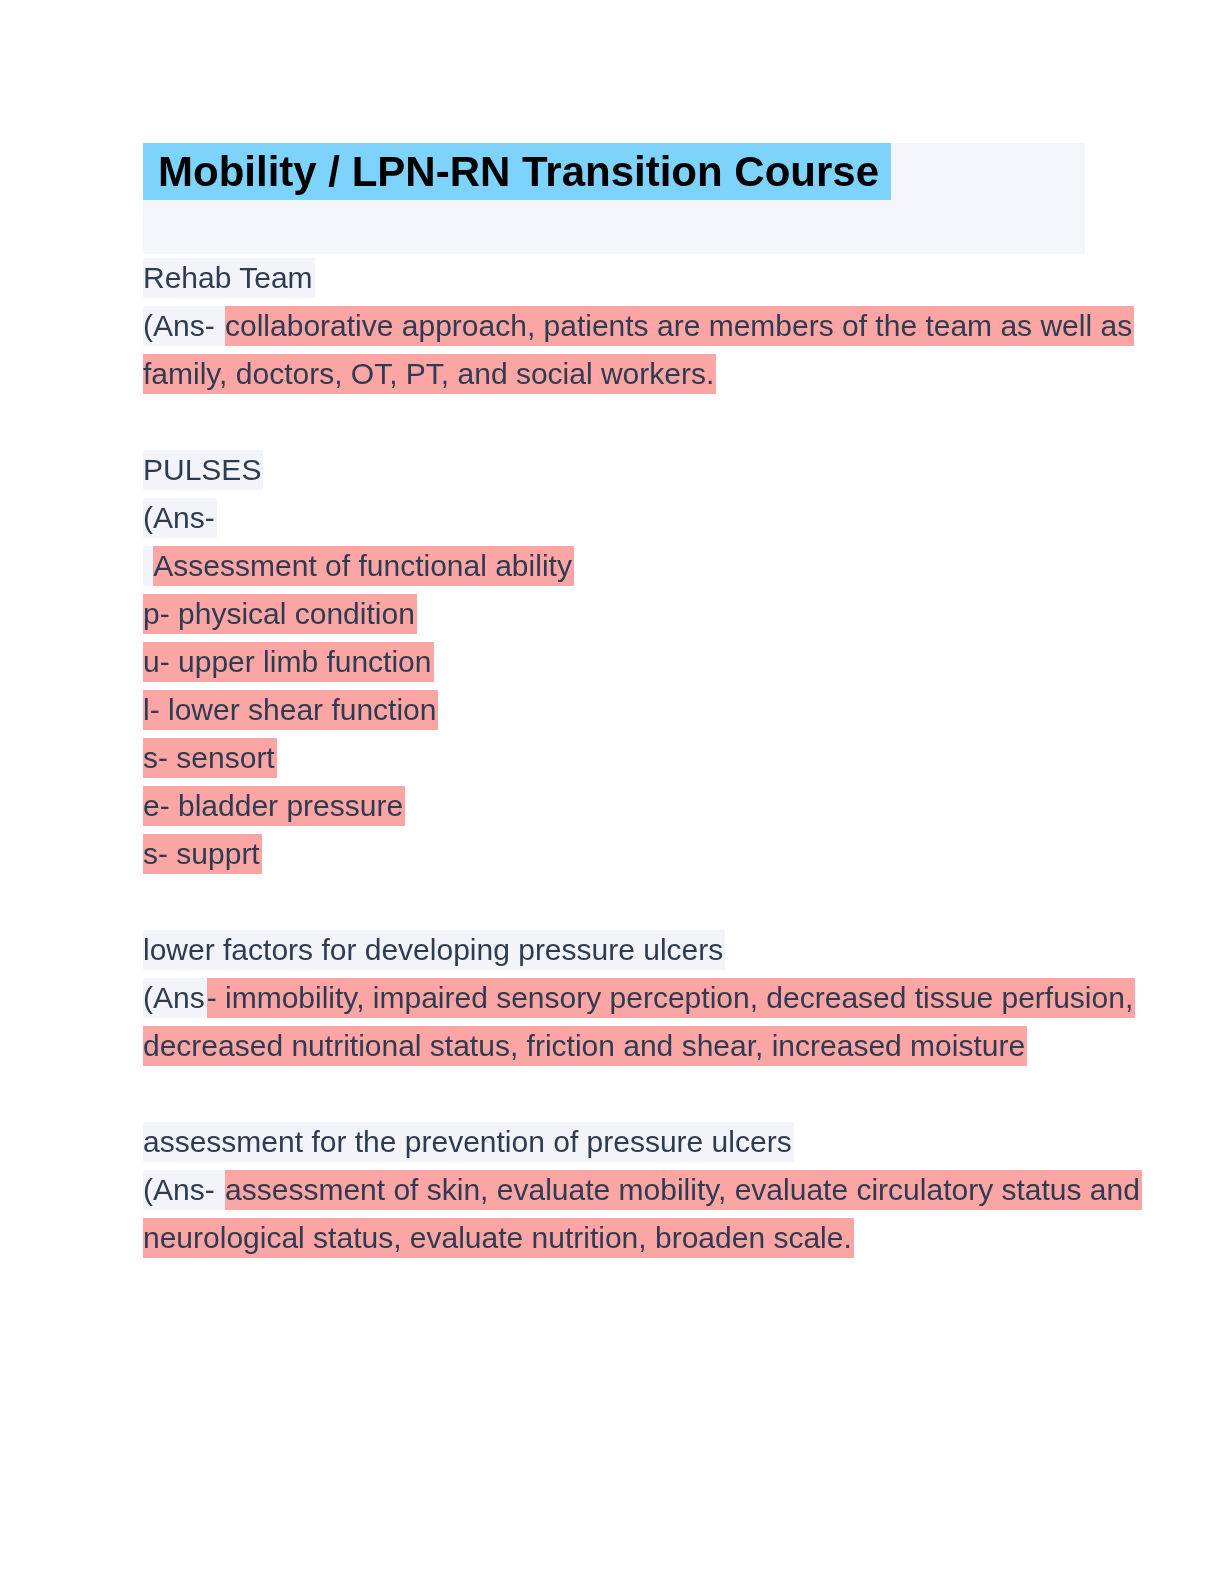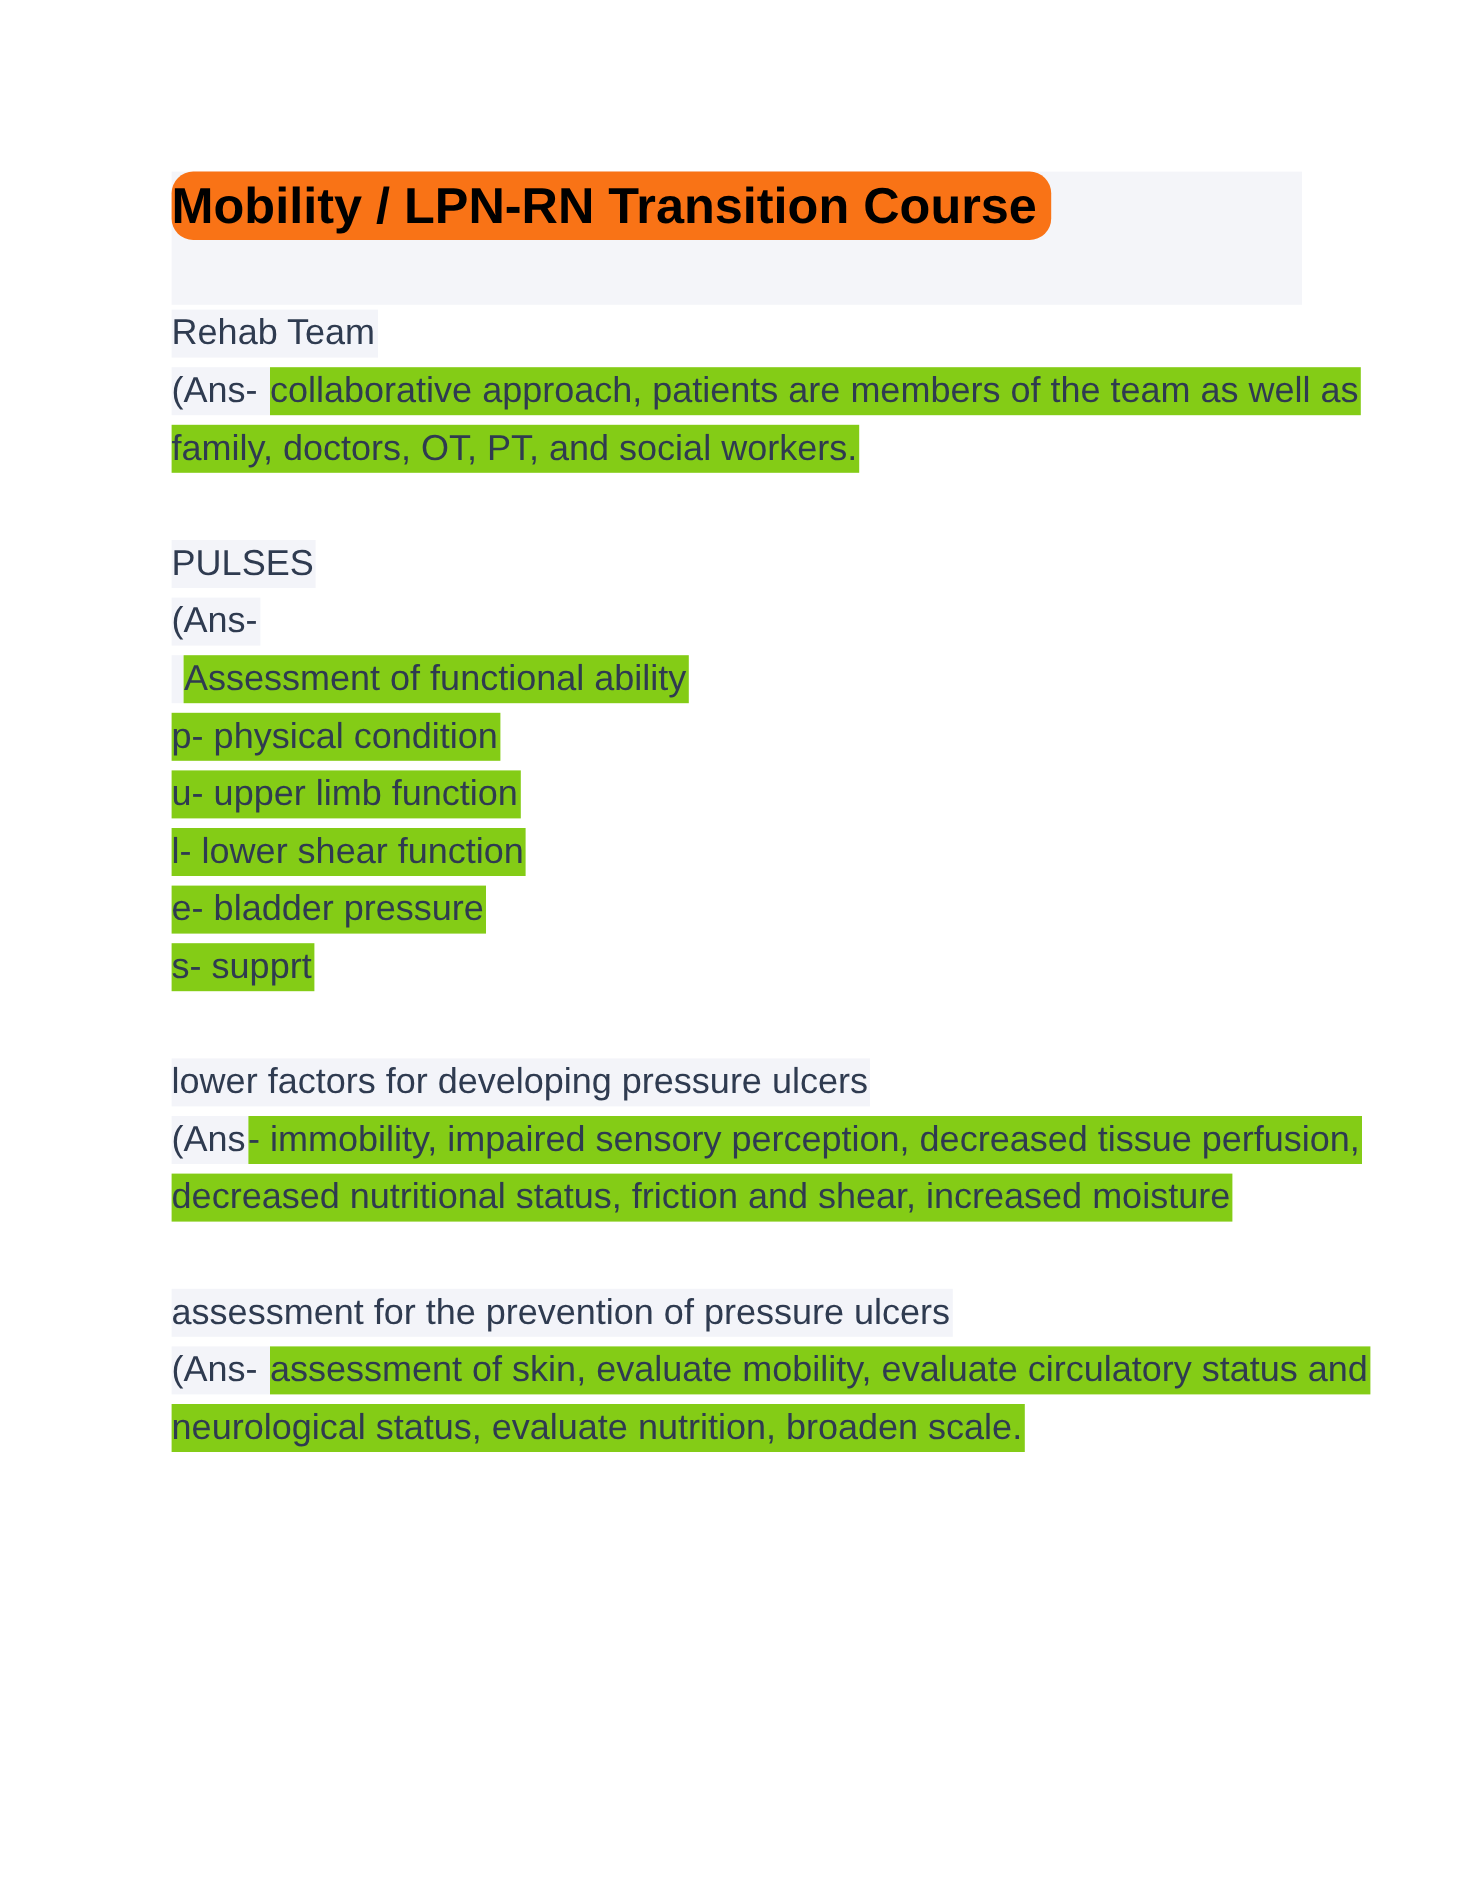--- a/index.html
+++ b/index.html
@@ -23,42 +23,41 @@
     width: 960px;
   }
   .title-panel {
     background: #F4F5F9;
     width: 942px;
     height: 111px;
   }
   .doc-title {
     display: inline-block;
     margin: 0;
-    background: #f97316;
+    background: #7dd3fc;
     color: #000000;
     font-size: 42px;
     line-height: 57px;
     font-weight: 700;
-    padding: 0 12px 0 0;
+    padding: 0 12px 0 15px;
     white-space: pre;
-    border-radius: 18px;
   }
   .qa-block { margin: 0; }
   .qa-block + .qa-block { margin-top: 48px; }
   .line {
     font-size: 30px;
     line-height: 48px;
     white-space: pre;
   }
   .hl-light {
     background: #F3F4F9;
     padding: 3px 2px 4px 0;
   }
   .hl-cyan {
-    background: #84cc16;
+    background: #fca5a5;
     padding: 3px 2px 4px 0;
     margin-top: 41px;
   }
 </style>
 </head>
 <body>
 
 <div class="page">
   <div class="content">
 
@@ -72,20 +71,21 @@
       <div class="line"><span class="hl-cyan">family, doctors, OT, PT, and social workers.</span></div>
     </div>
 
     <div class="qa-block">
       <div class="line"><span class="hl-light">PULSES</span></div>
       <div class="line"><span class="hl-light">(Ans-</span></div>
       <div class="line"><span class="hl-light"> </span><span class="hl-cyan">Assessment of functional ability</span></div>
       <div class="line"><span class="hl-cyan">p- physical condition</span></div>
       <div class="line"><span class="hl-cyan">u- upper limb function</span></div>
       <div class="line"><span class="hl-cyan">l- lower shear function</span></div>
+      <div class="line"><span class="hl-cyan">s- sensort</span></div>
       <div class="line"><span class="hl-cyan">e- bladder pressure</span></div>
       <div class="line"><span class="hl-cyan">s- supprt</span></div>
     </div>
 
     <div class="qa-block">
       <div class="line"><span class="hl-light">lower factors for developing pressure ulcers</span></div>
       <div class="line"><span class="hl-light">(Ans</span><span class="hl-cyan">- immobility, impaired sensory perception, decreased tissue perfusion,</span></div>
       <div class="line"><span class="hl-cyan">decreased nutritional status, friction and shear, increased moisture</span></div>
     </div>
 

